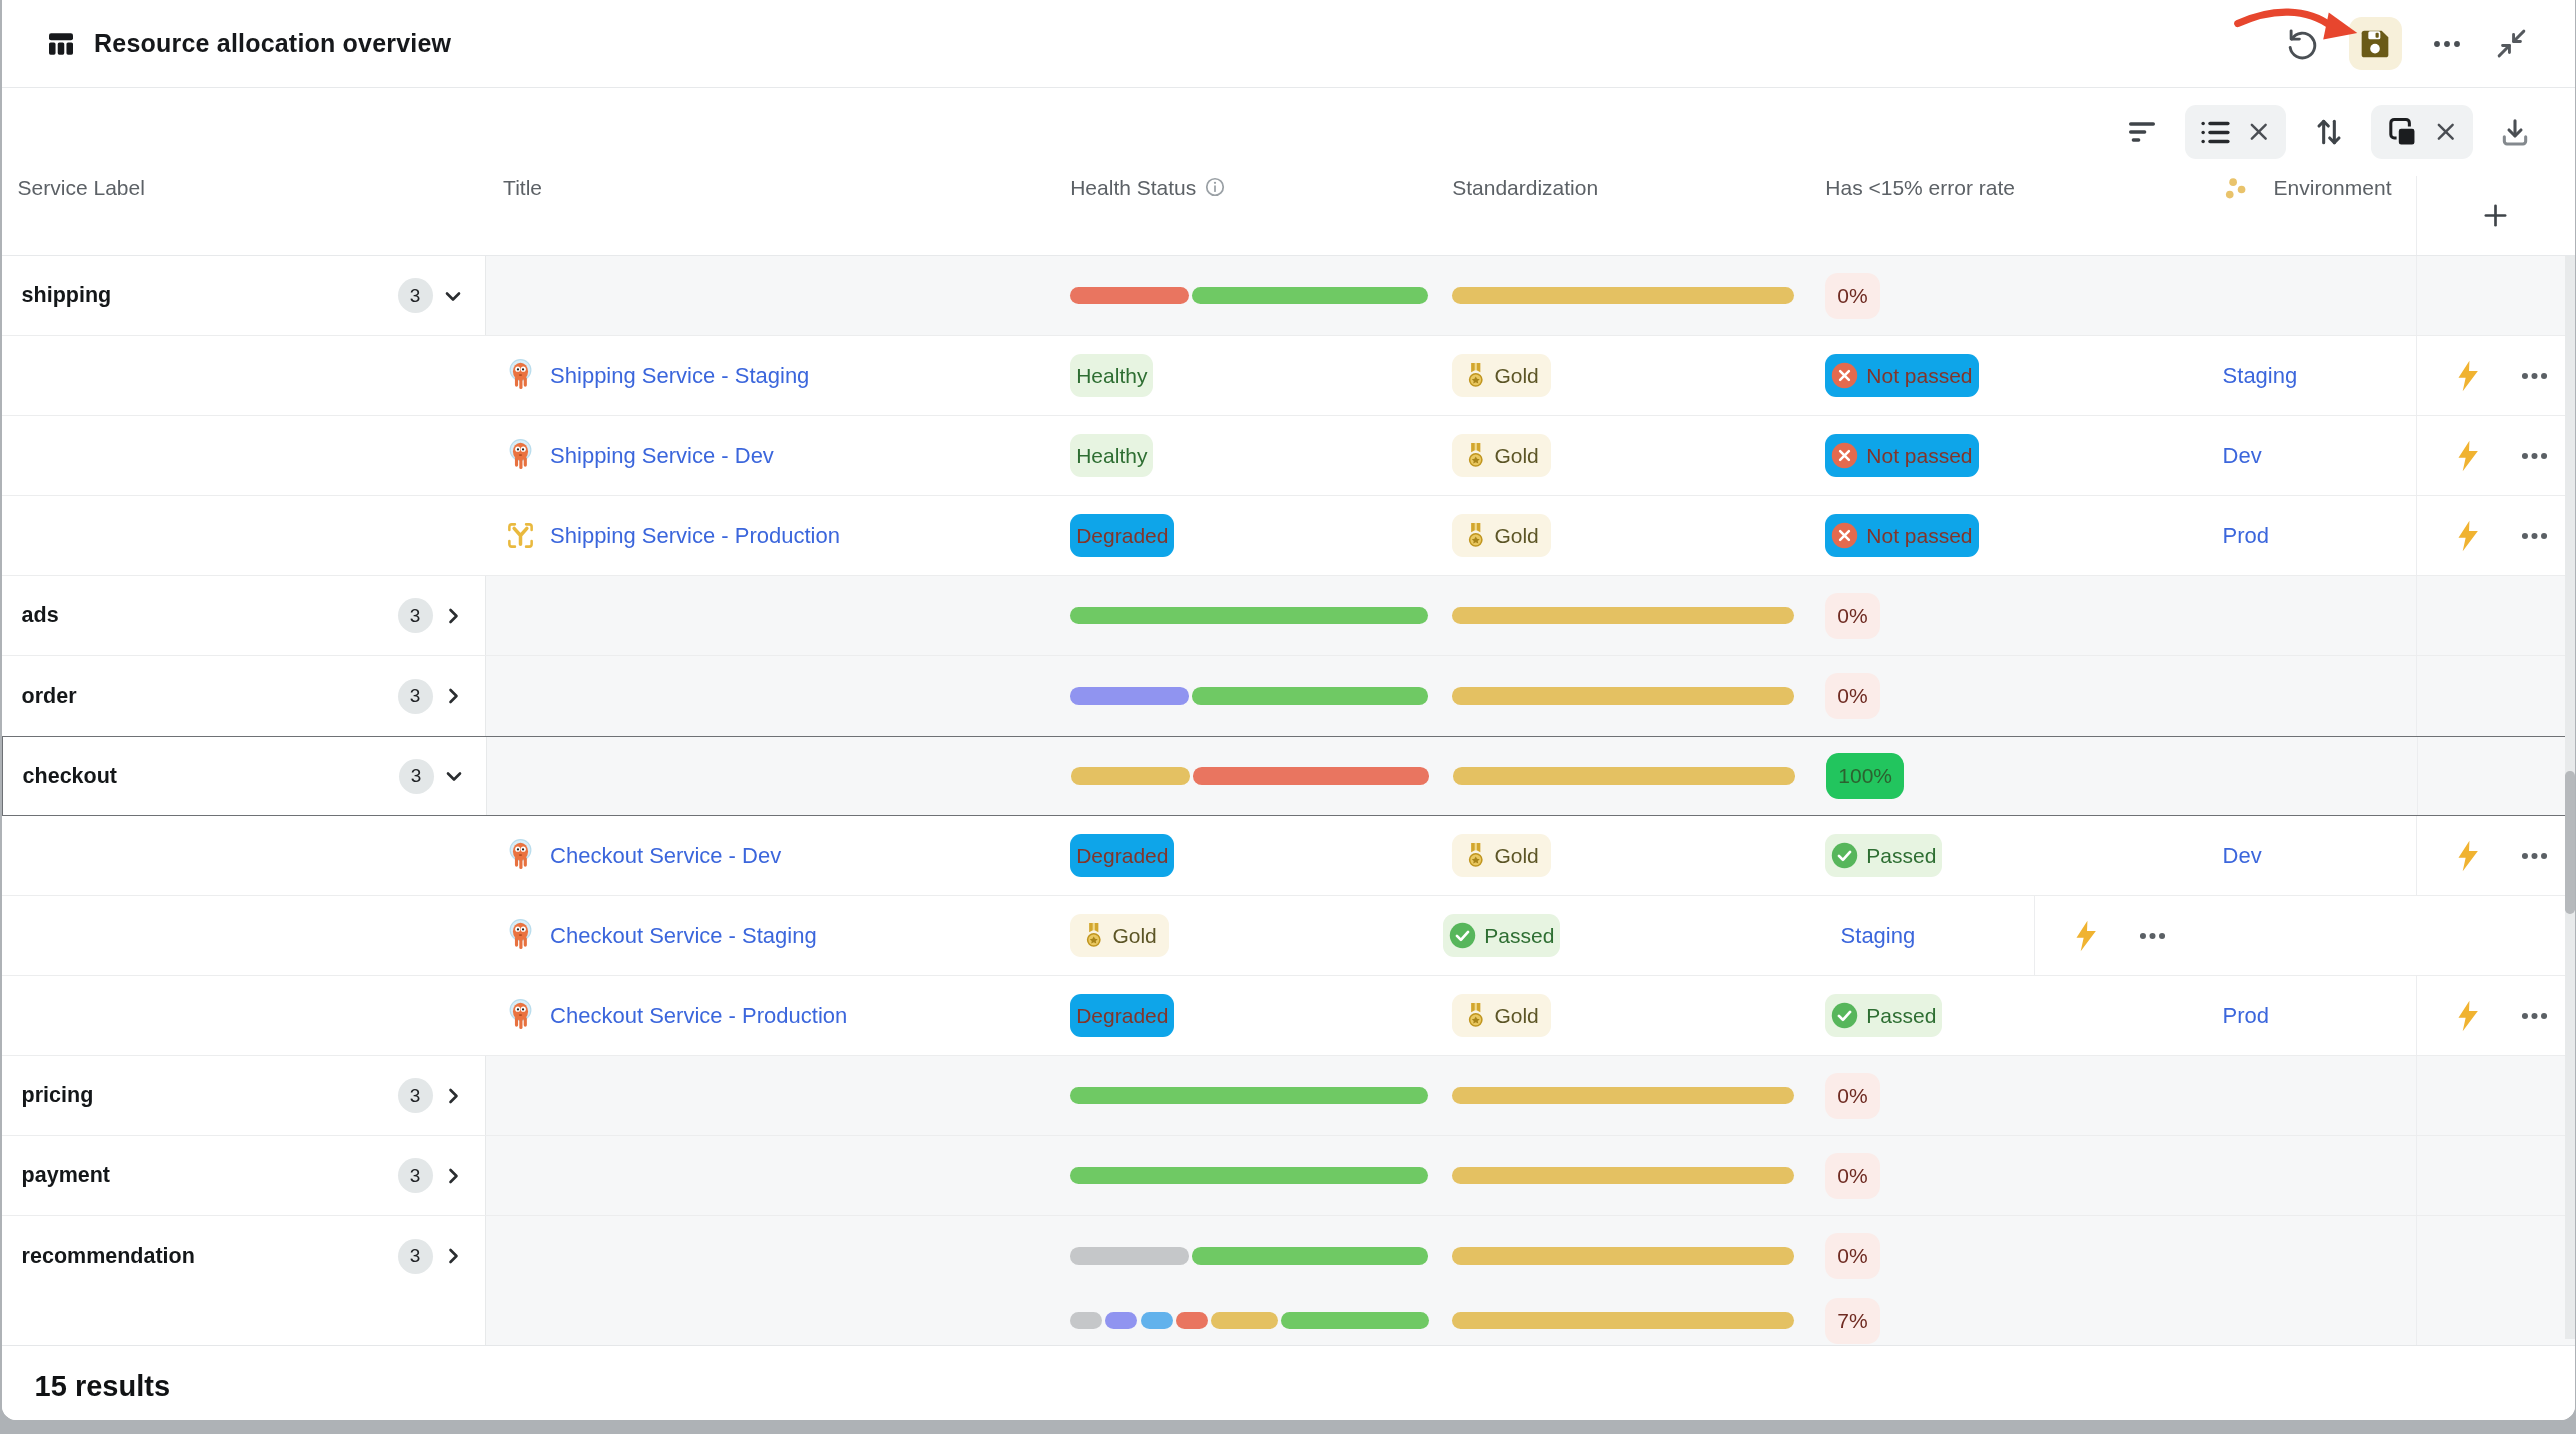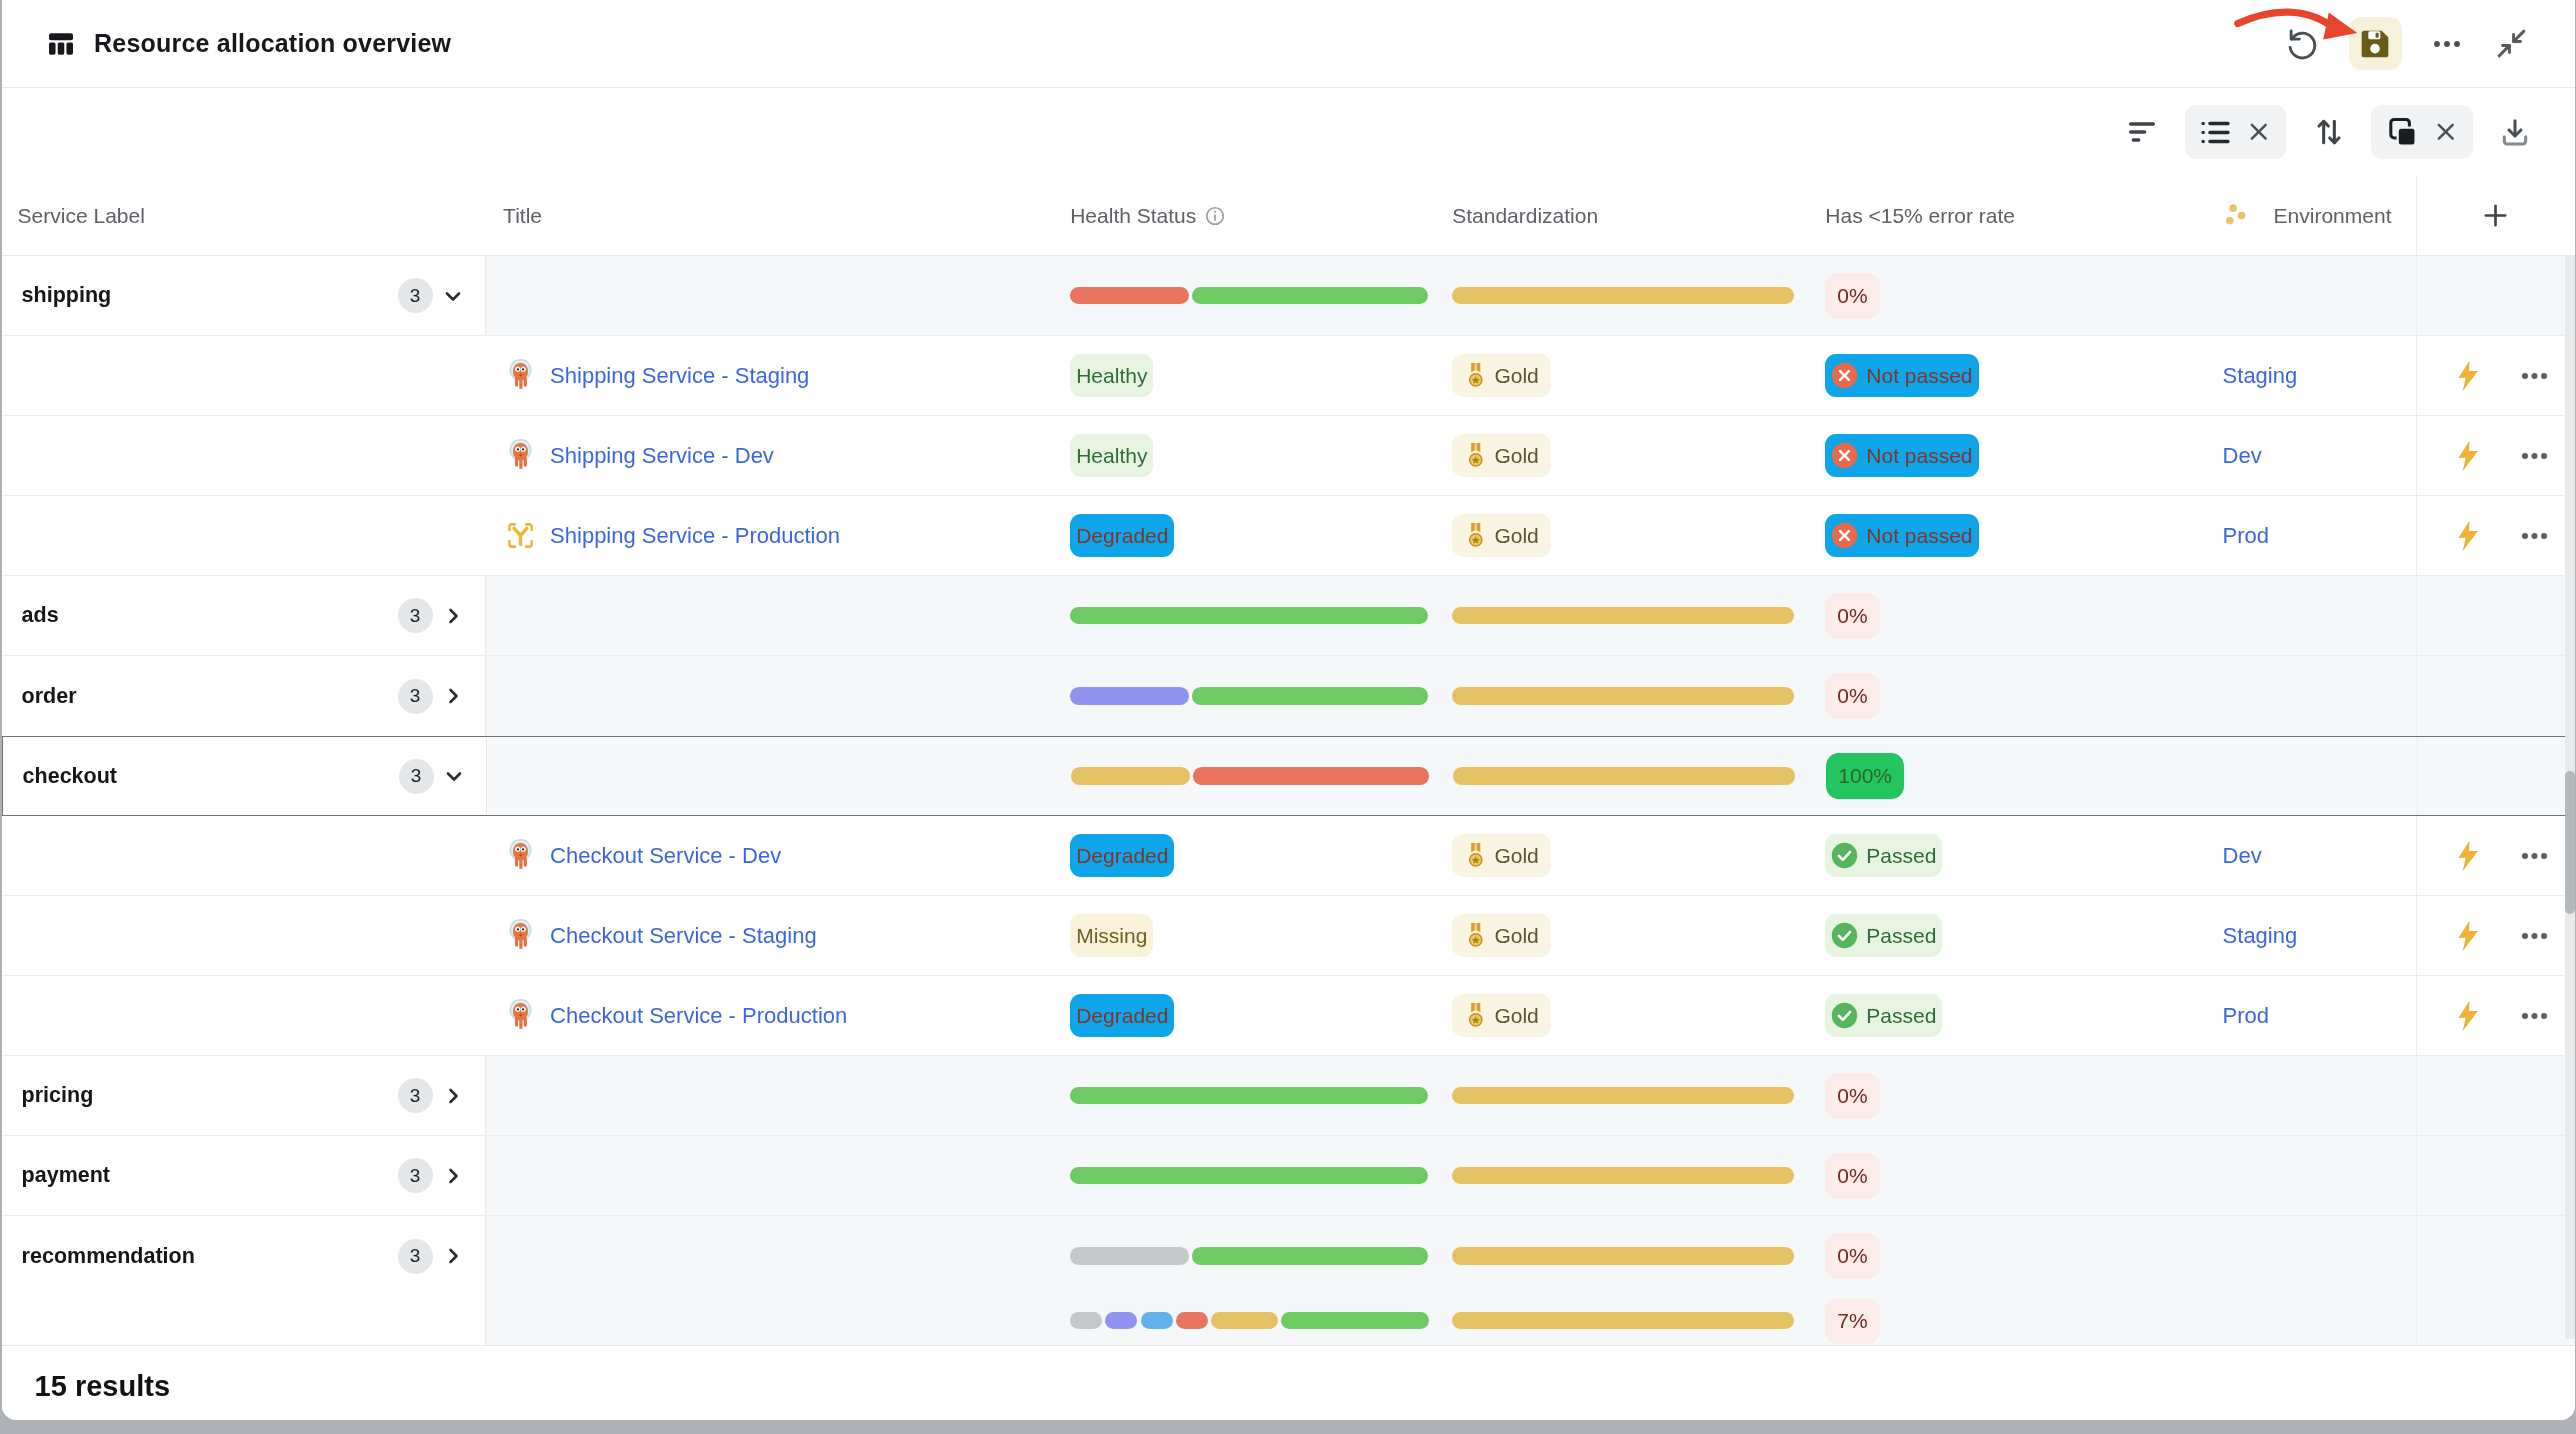--- a/index.html
+++ b/index.html
@@ -14,21 +14,21 @@
   .annot{position:absolute;left:2226px;top:3.2px;pointer-events:none}
   
   .toolbar{height:88px;display:flex;align-items:center;padding:0 41px 0 33px;box-sizing:border-box}
   .search{width:509px;height:56px;background:#f3f4f5;border:0.8px solid #d6d9db;border-radius:19px;display:flex;align-items:center;padding:0 16px;box-sizing:border-box}
   .search input{border:none;outline:none;background:transparent;font-family:"Liberation Sans",sans-serif;font-size:22px;color:#1c1f22;margin-left:12.7px;width:414px}
   .search input::placeholder{color:#83898f}
   .tool-right{margin-left:auto;display:flex;align-items:center;gap:24px}
   .pill{height:54px;background:#f0f2f3;border-radius:11px;display:flex;align-items:center;gap:14.3px;padding:0 14.3px}
   
   .thead{height:80px;display:flex;border-bottom:0.8px solid #e7e9eb;box-sizing:border-box}
-  .hcell{display:flex;align-items:center;font-size:21px;color:#5c6166;box-sizing:border-box}
+  .hcell{display:flex;align-items:flex-start;font-size:21px;color:#5c6166;box-sizing:border-box}
   .hc1{width:484px;padding-left:16px}
   .hc2{width:575px;padding-left:17.5px}
   .hc3{width:382px;padding-left:9.6px;gap:8px}
   .hc4{width:366px;padding-left:9.6px}
   .hc5{width:406px;padding-left:16.7px}
   .hc6{width:201px;padding-left:8px;gap:24px}
   .hc7{flex:1;border-left:0.8px solid #ecedef;display:flex;align-items:center;justify-content:center}
   
   .row{display:flex;height:80px;background:#fff;border-bottom:0.8px solid #ecedee;box-sizing:border-box;position:relative}
   .row.summary{height:49px;border-bottom:none}
@@ -597,23 +597,20 @@
               <ellipse cx="22" cy="17" rx="9.5" ry="11" fill="#ea7340"></ellipse>
               <circle cx="18.5" cy="14" r="3.2" fill="#fff"></circle>
               <circle cx="25.5" cy="14" r="3.2" fill="#fff"></circle>
               <circle cx="18.8" cy="14.4" r="1.4" fill="#222"></circle>
               <circle cx="25.2" cy="14.4" r="1.4" fill="#222"></circle>
               <rect x="20" y="20.5" width="4" height="2" rx="1" fill="#b34f22"></rect>
             </svg>
           </span>
           <a class="tlink">Checkout Service - Staging</a>
         </div>
-        <div class="cell c3">
-          <div class="badge tone-yellow">Missing</div>
-        </div>
         <div class="cell c4">
           <div class="badge tier">
             <span class="ic">
               <svg width="21.5" height="28" viewBox="0 0 28 36">
                 <polygon points="8,1 20,1 20,13 14,10 8,13" fill="#d2a62e"></polygon>
                 <rect x="12.6" y="1" width="2.8" height="9.6" fill="#f1d98c"></rect>
                 <circle cx="14" cy="23" r="8" fill="#eac861" stroke="#c0951f" stroke-width="2"></circle>
                 <polygon points="14,18.5 15.7,21.7 19.2,22.1 16.6,24.5 17.3,27.9 14,26.2 10.7,27.9 11.4,24.5 8.8,22.1 12.3,21.7" fill="#a8841a"></polygon>
               </svg>
             </span>

